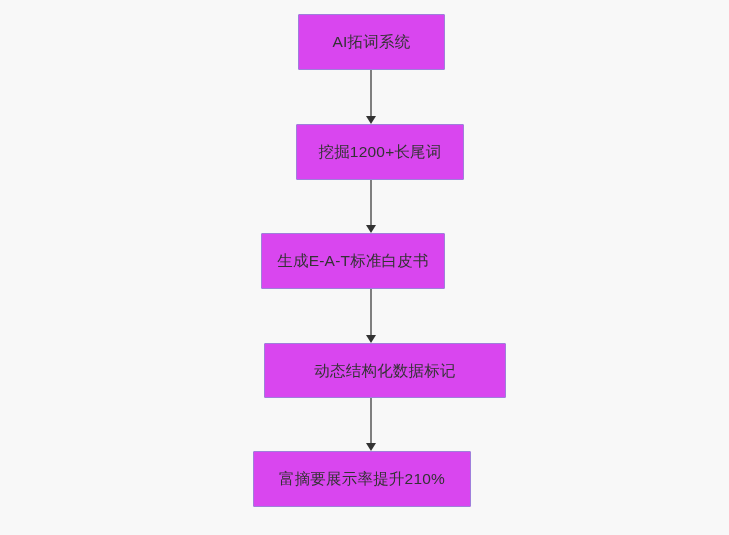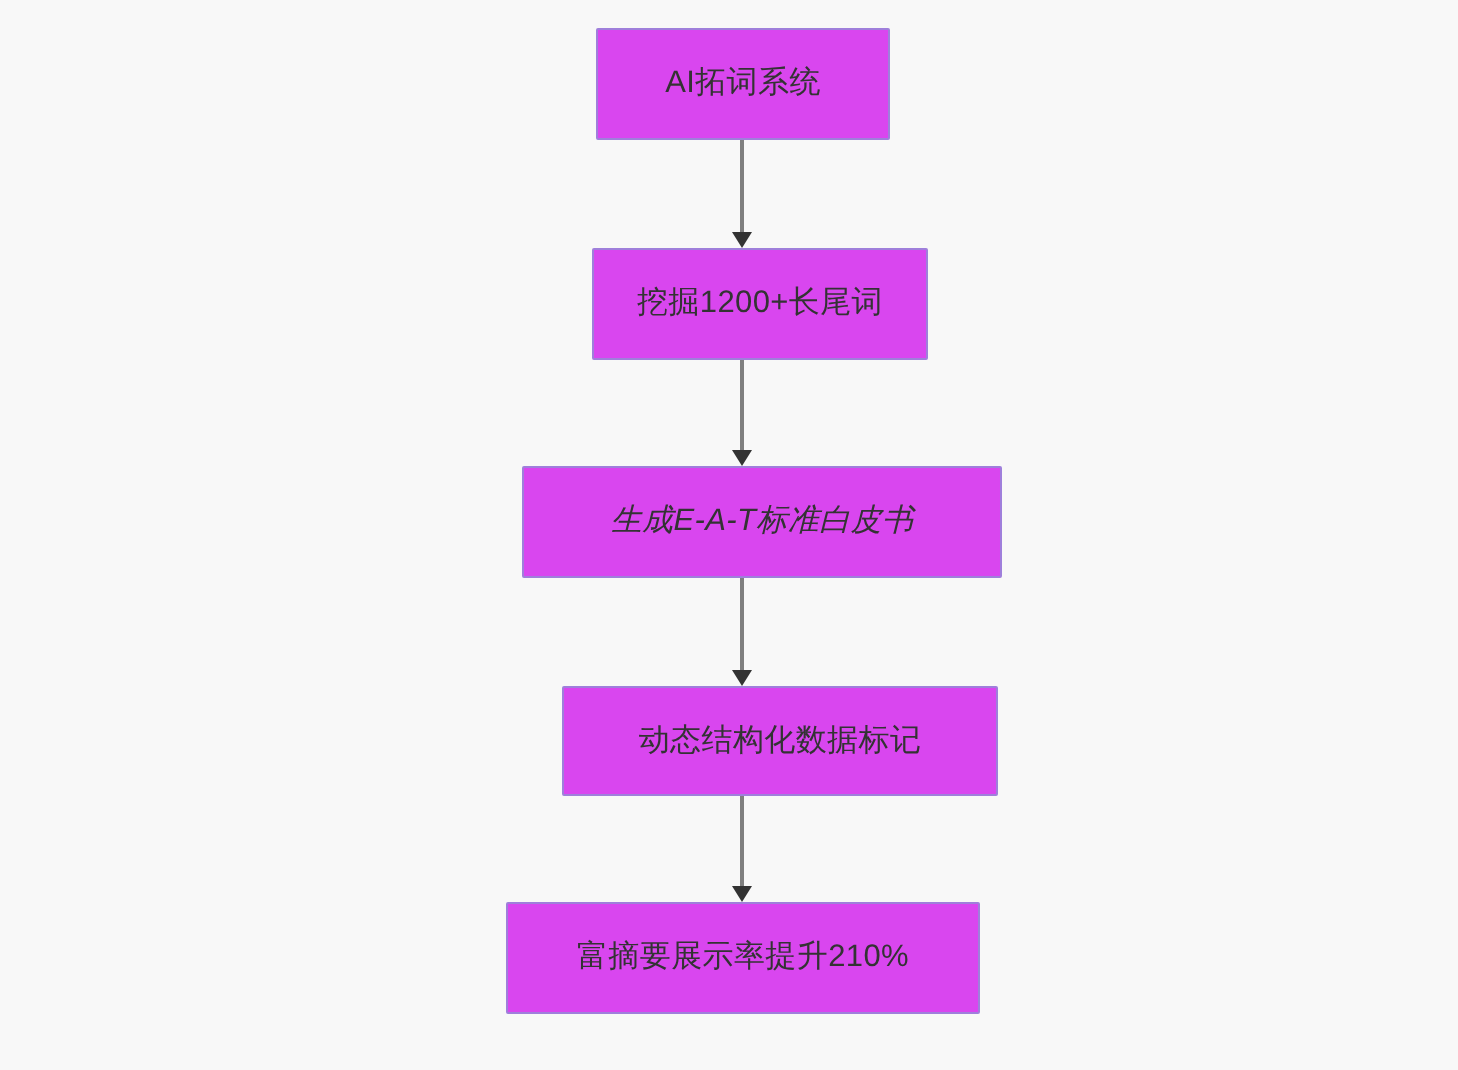--- a/index.html
+++ b/index.html
@@ -53,23 +53,23 @@
     width: 0;
     height: 0;
     border-left: 5px solid transparent;
     border-right: 5px solid transparent;
     border-top: 8px solid #333333;
   }
 
   
   #node-1 { left: 298px; top: 14px;  width: 147px; height: 56px; }
   #node-2 { left: 276px; top: 124px; width: 168px; height: 56px; margin-left: 20px; }
-  #node-3 { left: 261px; top: 233px; width: 240px; height: 56px; font-style: italic; }
-  #node-4 { left: 264px; top: 343px; width: 218px; height: 55px; margin-left: 17px; }
-  #node-5 { left: 253px; top: 451px; width: 237px; height: 56px; }
+  #node-3 { left: 261px; top: 233px; width: 184px; height: 56px; }
+  #node-4 { left: 264px; top: 343px; width: 242px; height: 55px; }
+  #node-5 { left: 253px; top: 451px; width: 218px; height: 56px; }
 
   
   #conn-1 { left: 371px; top: 70px; }
   #conn-1 .line { height: 46px; }
   #conn-1 .head { top: 46px; }
 
   #conn-2 { left: 371px; top: 180px; }
   #conn-2 .line { height: 45px; }
   #conn-2 .head { top: 45px; }
 

